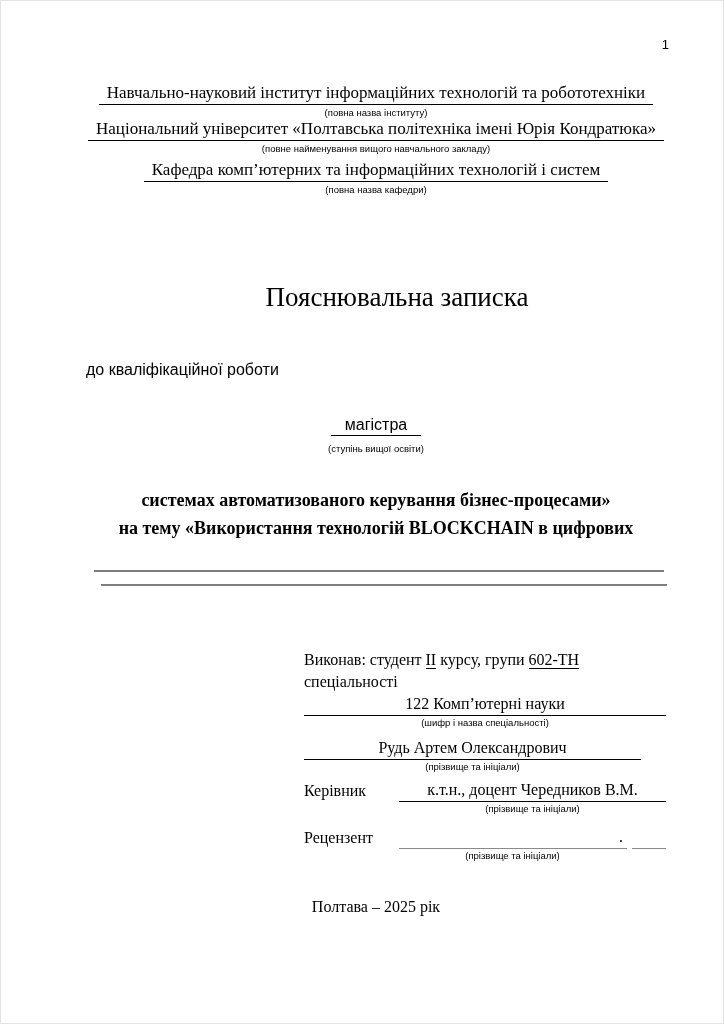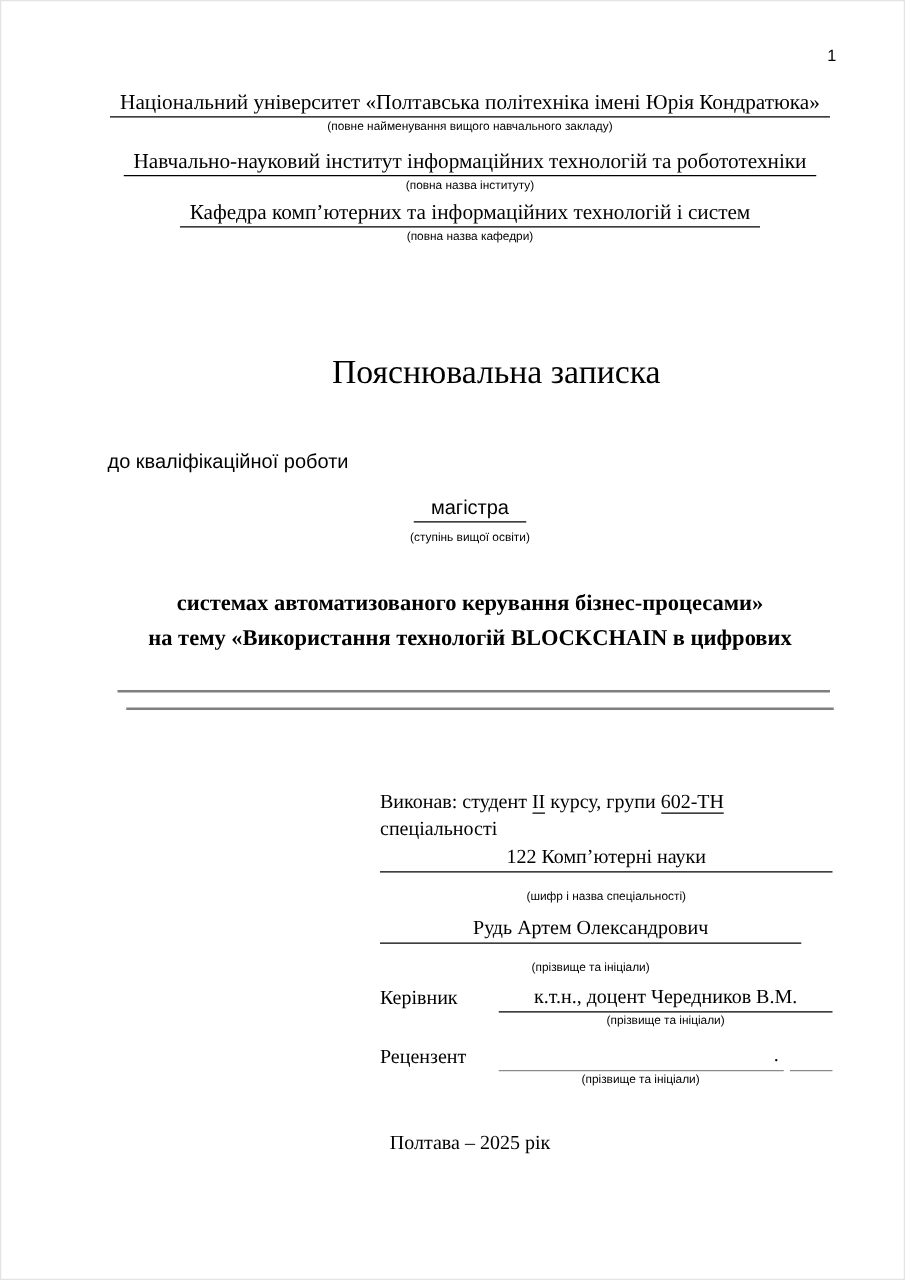--- a/index.html
+++ b/index.html
@@ -12,34 +12,34 @@
   .content { margin-left:85px; width:580px; padding-top:70px; }
 
   .hdr-field { text-align:center; }
   .hdr-value { display:inline-block; font-size:17px; line-height:22px; border-bottom:1px solid #000; padding:0 8px; }
   .caption { font:9.5px/11px "Liberation Sans", sans-serif; text-align:center; margin-top:2px; }
   .f2 { margin-top:11px; } .f3 { margin-top:5px; }
 
   .doc-title { margin:86px 0 0 0; text-align:center; font-size:27px; line-height:33px; font-weight:normal; padding-left:42px; }
   .subtitle { margin-top:47px; text-align:left; font:16px/17px "Liberation Sans", sans-serif; }
 
-  .degree-field { margin-top:20px; text-align:center; }
+  .degree-field { margin-top:38px; text-align:center; }
   .degree-value { display:inline-block; font:16px/18px "Liberation Sans", sans-serif; border-bottom:1px solid #000; padding:0 14px 1px 14px; }
   .degree-field .caption { margin-top:7px; }
 
   .topic { margin-top:32px; text-align:center; font-weight:bold; font-size:18px; line-height:28px; }
 
   .blank-line { border-top:2px solid #7f7f7f; height:0; }
   .bl1 { margin-top:28px; margin-left:8px; width:570px; }
   .bl2 { margin-top:12px; margin-left:15px; width:566px; }
 
   .executor { margin-left:218px; margin-top:63px; width:362px; font-size:16px; line-height:22px; }
   .u { border-bottom:1px solid #000; }
   .spec-value { border-bottom:1px solid #000; text-align:center; }
-  .exec-caption { font:9.5px/12px "Liberation Sans", sans-serif; text-align:center; margin-top:14px; }
+  .exec-caption { font:9.5px/12px "Liberation Sans", sans-serif; text-align:center; margin-top:1px; }
   .name-field { margin-top:8px; width:337px; }
   .name-value { border-bottom:1px solid #000; text-align:center; }
   .row { display:flex; align-items:flex-end; }
   .sup-row { margin-top:6px; }
   .rev-row { margin-top:11px; }
   .label { flex:0 0 95px; }
   .sup-value { flex:1; border-bottom:1px solid #000; text-align:center; }
   .rev-value { flex:1; border-bottom:1px solid #8a8a8a; text-align:right; padding-right:4px; }
   .rev-extra { flex:0 0 34px; border-bottom:1px solid #8a8a8a; margin-left:5px; height:22px; }
   .cap-row { display:flex; }
@@ -50,28 +50,28 @@
   .footer { margin-top:36px; text-align:center; font-size:16px; }
 </style>
 </head>
 <body>
 
 <div class="page">
   <div class="page-number">1</div>
 
   <div class="content">
 
+    <div class="hdr-field f2">
+      <span class="hdr-value">Навчально-науковий інститут інформаційних технологій та робототехніки</span>
+      <div class="caption">(повна назва інституту)</div>
+    </div>
+
     <div class="hdr-field f1">
       <span class="hdr-value">Національний університет «Полтавська політехніка імені Юрія Кондратюка»</span>
       <div class="caption">(повне найменування вищого навчального закладу)</div>
-    </div>
-
-    <div class="hdr-field f2">
-      <span class="hdr-value">Навчально-науковий інститут інформаційних технологій та робототехніки</span>
-      <div class="caption">(повна назва інституту)</div>
     </div>
 
     <div class="hdr-field f3">
       <span class="hdr-value">Кафедра комп’ютерних та інформаційних технологій і систем</span>
       <div class="caption">(повна назва кафедри)</div>
     </div>
 
     <div class="doc-title">Пояснювальна записка</div>
 
     <div class="subtitle">до кваліфікаційної роботи</div>

